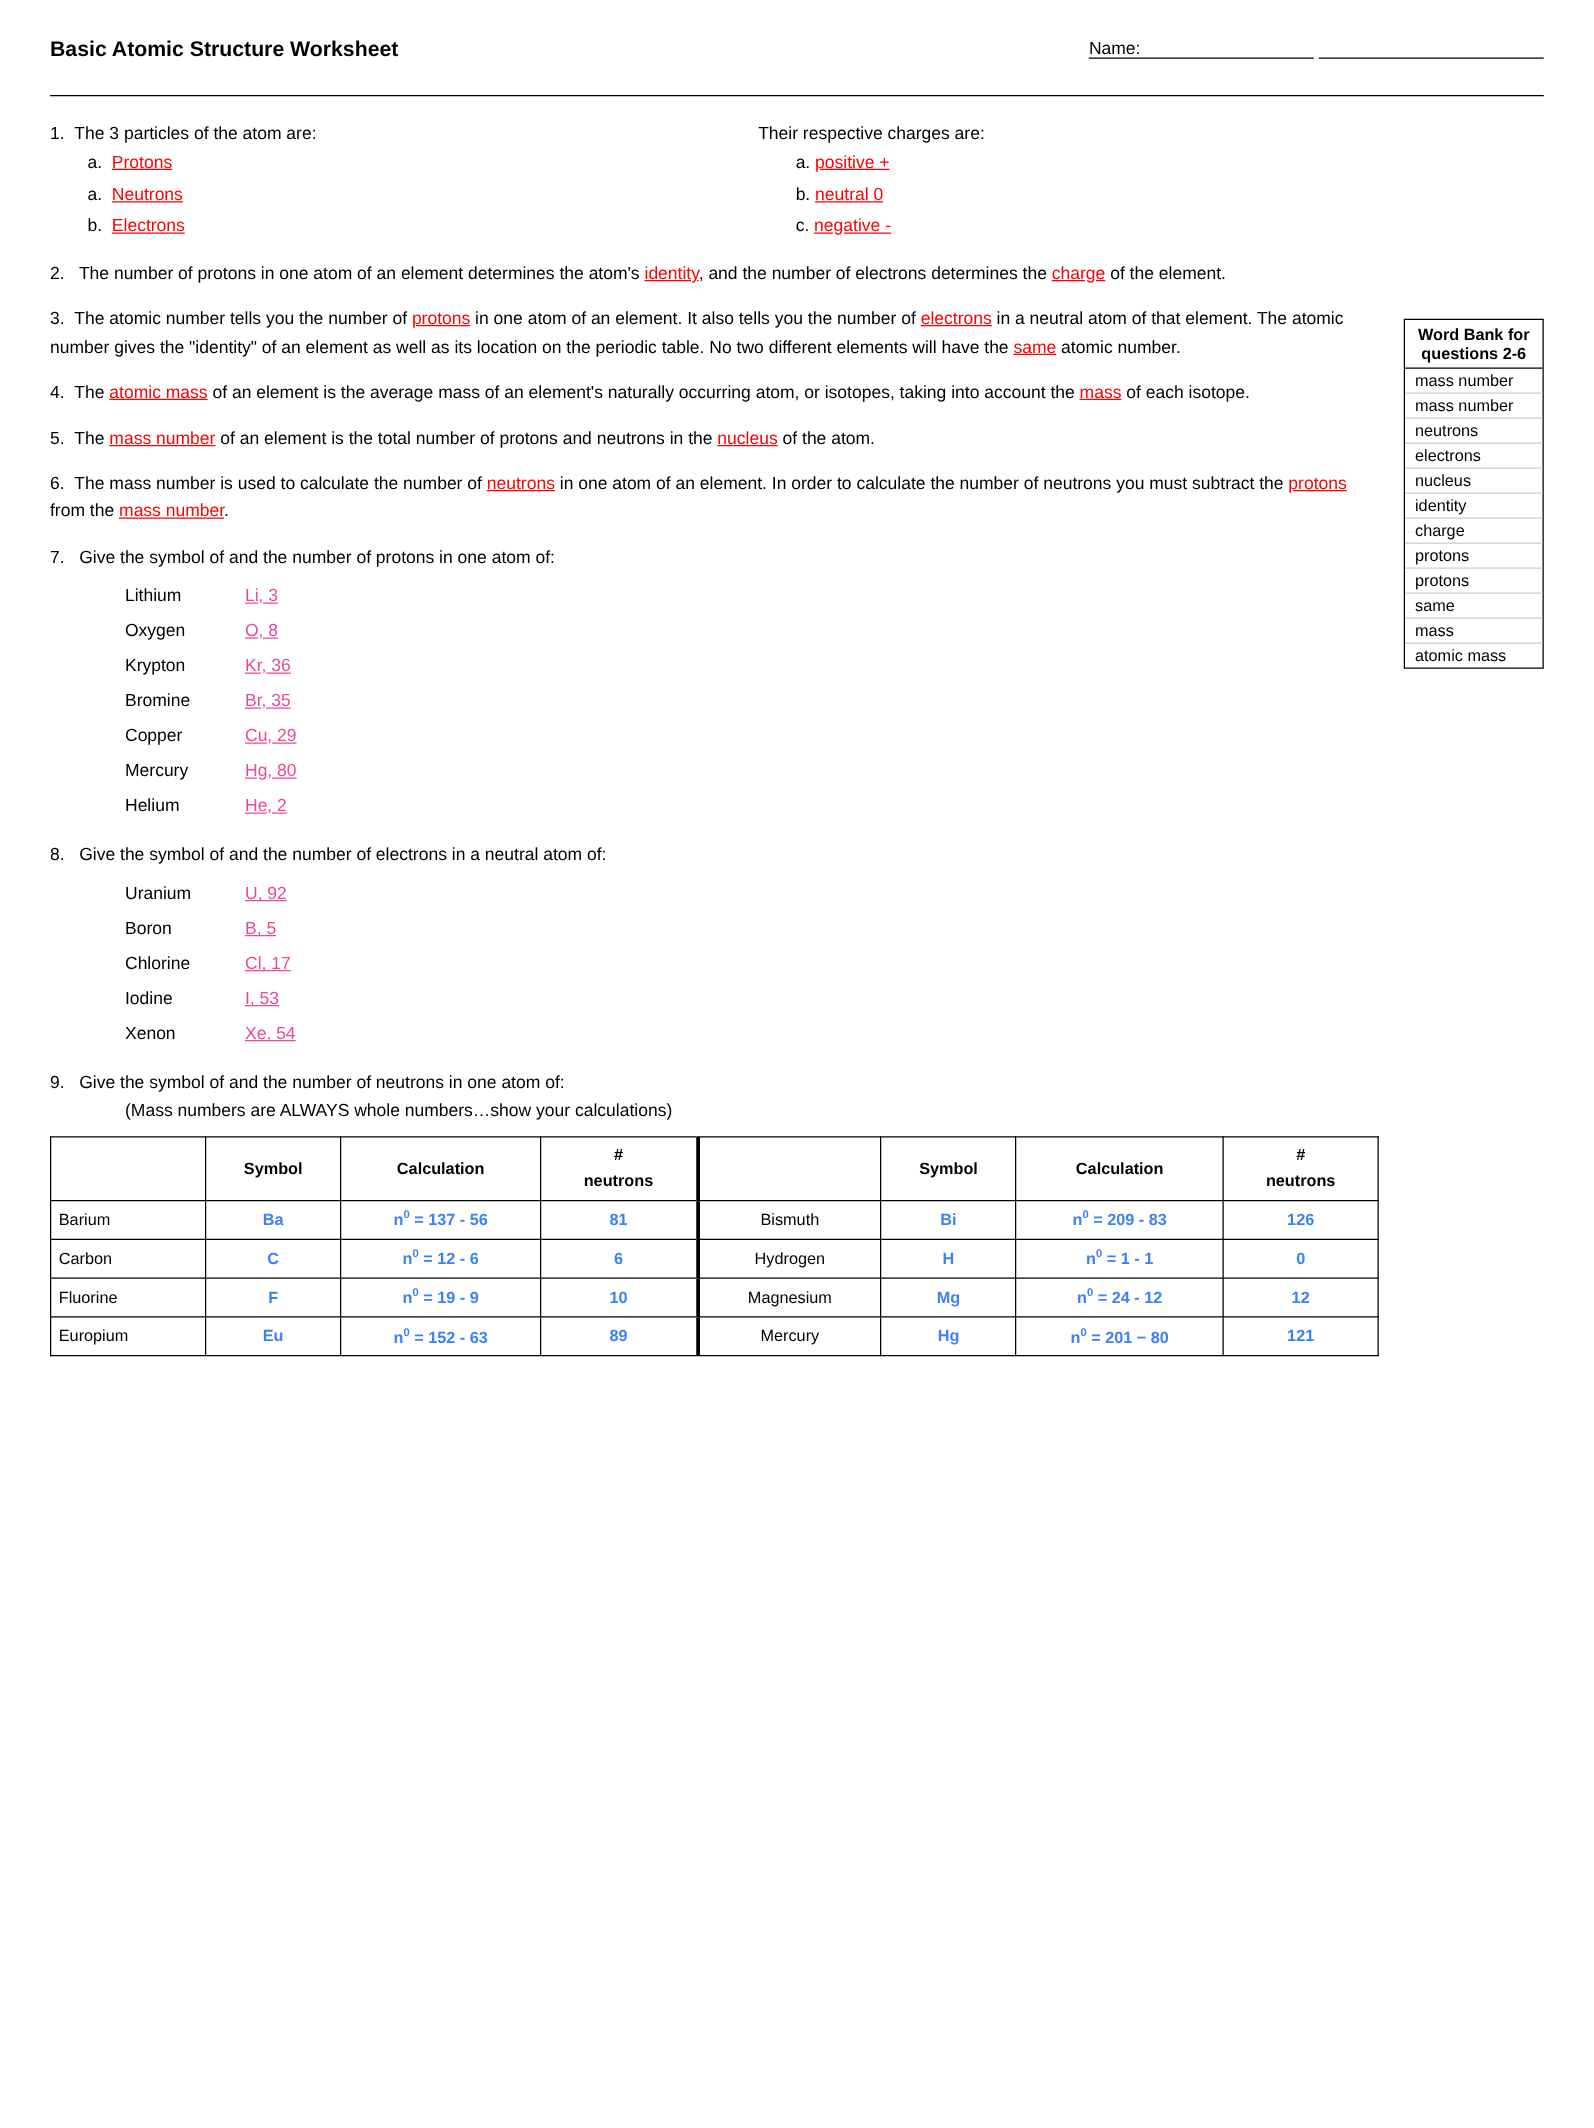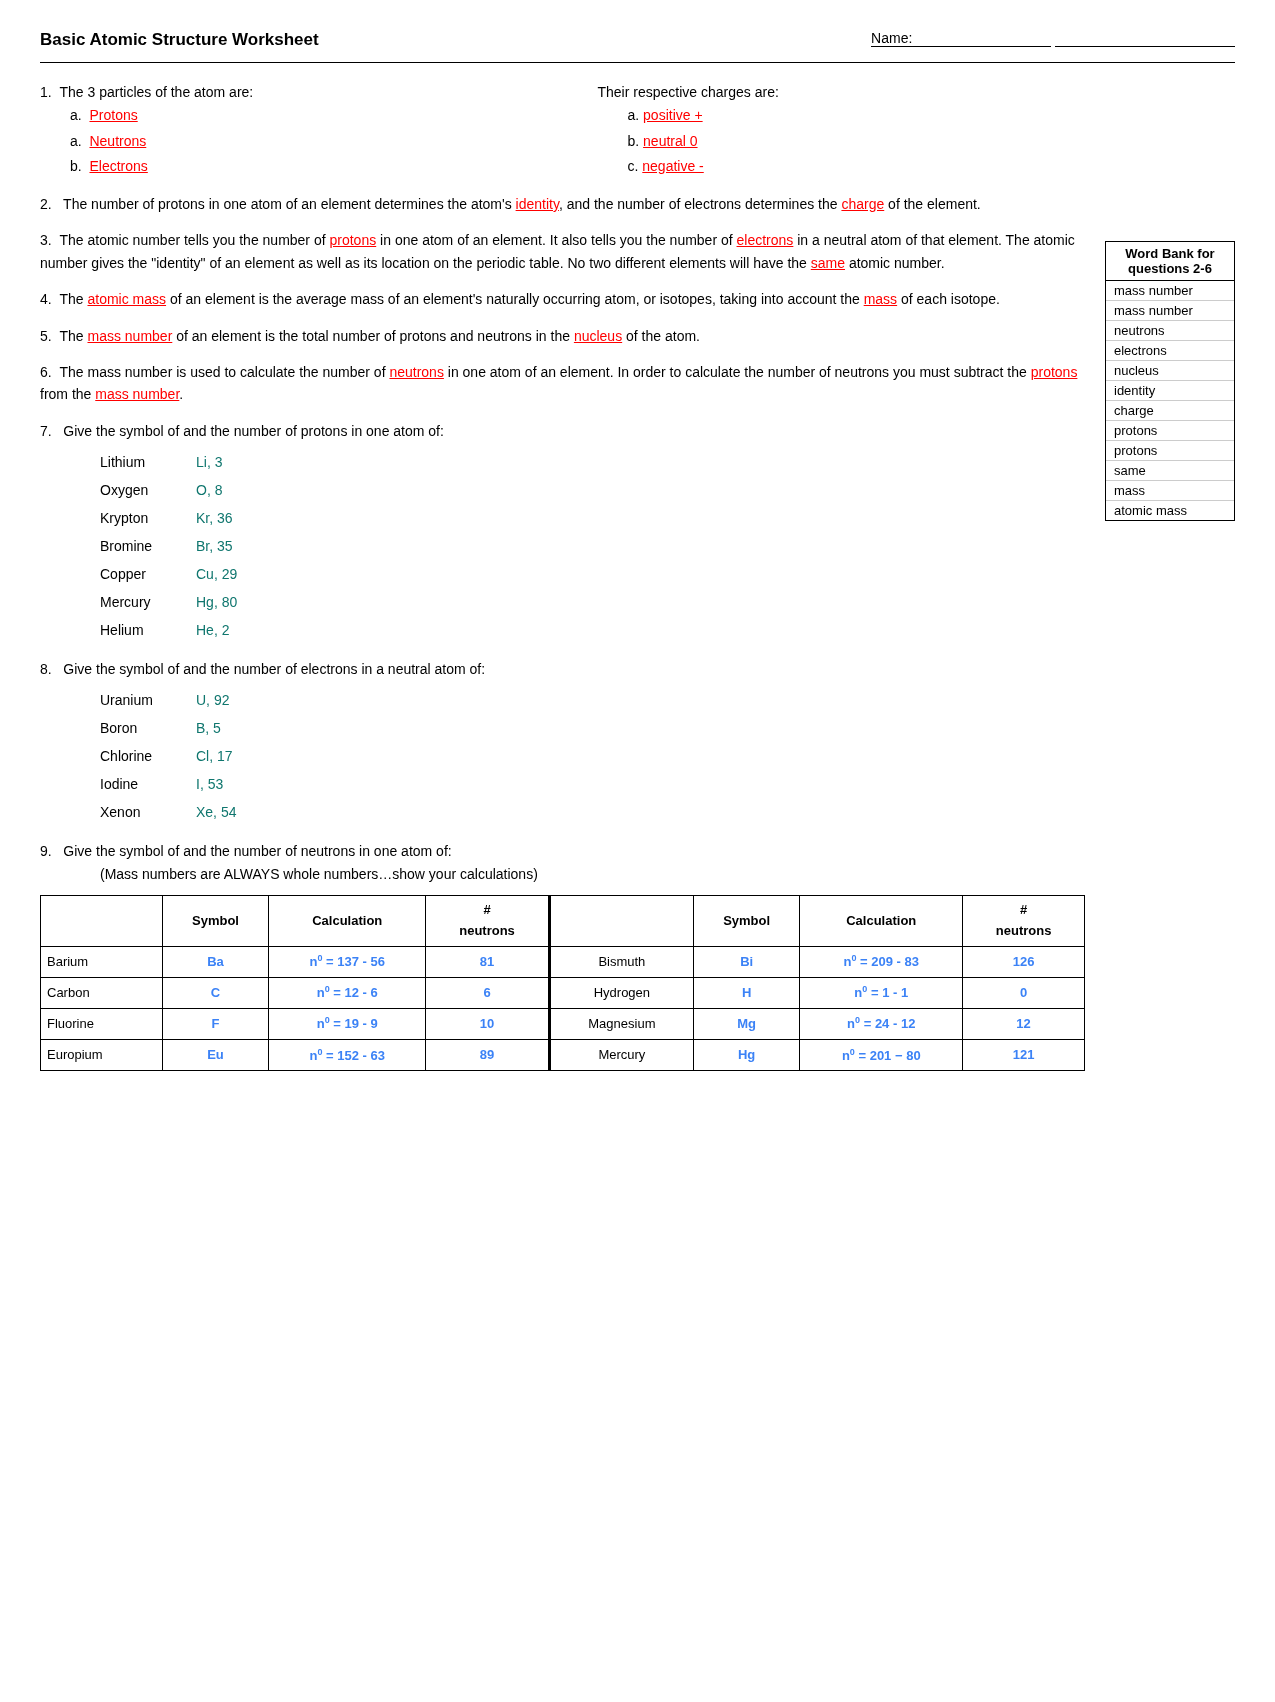--- a/index.html
+++ b/index.html
@@ -16,40 +16,40 @@
       font-size: 17px;
       font-weight: bold;
       margin-bottom: 10px;
     }
     .header-row {
       display: flex;
       justify-content: space-between;
       align-items: flex-start;
       margin-bottom: 18px;
       border-bottom: 1px solid #000;
-      padding-bottom: 2px;
+      padding-bottom: 16px;
     }
     .name-line {
       font-size: 14px;
     }
     .name-line span {
       border-bottom: 1px solid #000;
       display: inline-block;
       width: 180px;
     }
 
     .main-content {
       display: flex;
       gap: 20px;
     }
     .left-content {
       flex: 1;
     }
     .word-bank {
-      width: 130px;
+      width: 112px;
       border: 1px solid #000;
       flex-shrink: 0;
       align-self: flex-start;
       margin-top: 160px;
     }
     .word-bank-title {
       font-weight: bold;
       font-size: 13px;
       text-align: center;
       border-bottom: 1px solid #000;
@@ -92,21 +92,22 @@
       line-height: 2;
     }
     .element-row {
       display: flex;
       gap: 16px;
     }
     .element-name {
       width: 80px;
     }
     .element-symbol {
-      color: #0f766e;
+      color: #ec4899;
+      text-decoration: underline;
     }
 
     
     table.neutron-table {
       width: 100%;
       border-collapse: collapse;
       margin-top: 10px;
       font-size: 13px;
     }
     table.neutron-table th, table.neutron-table td {

